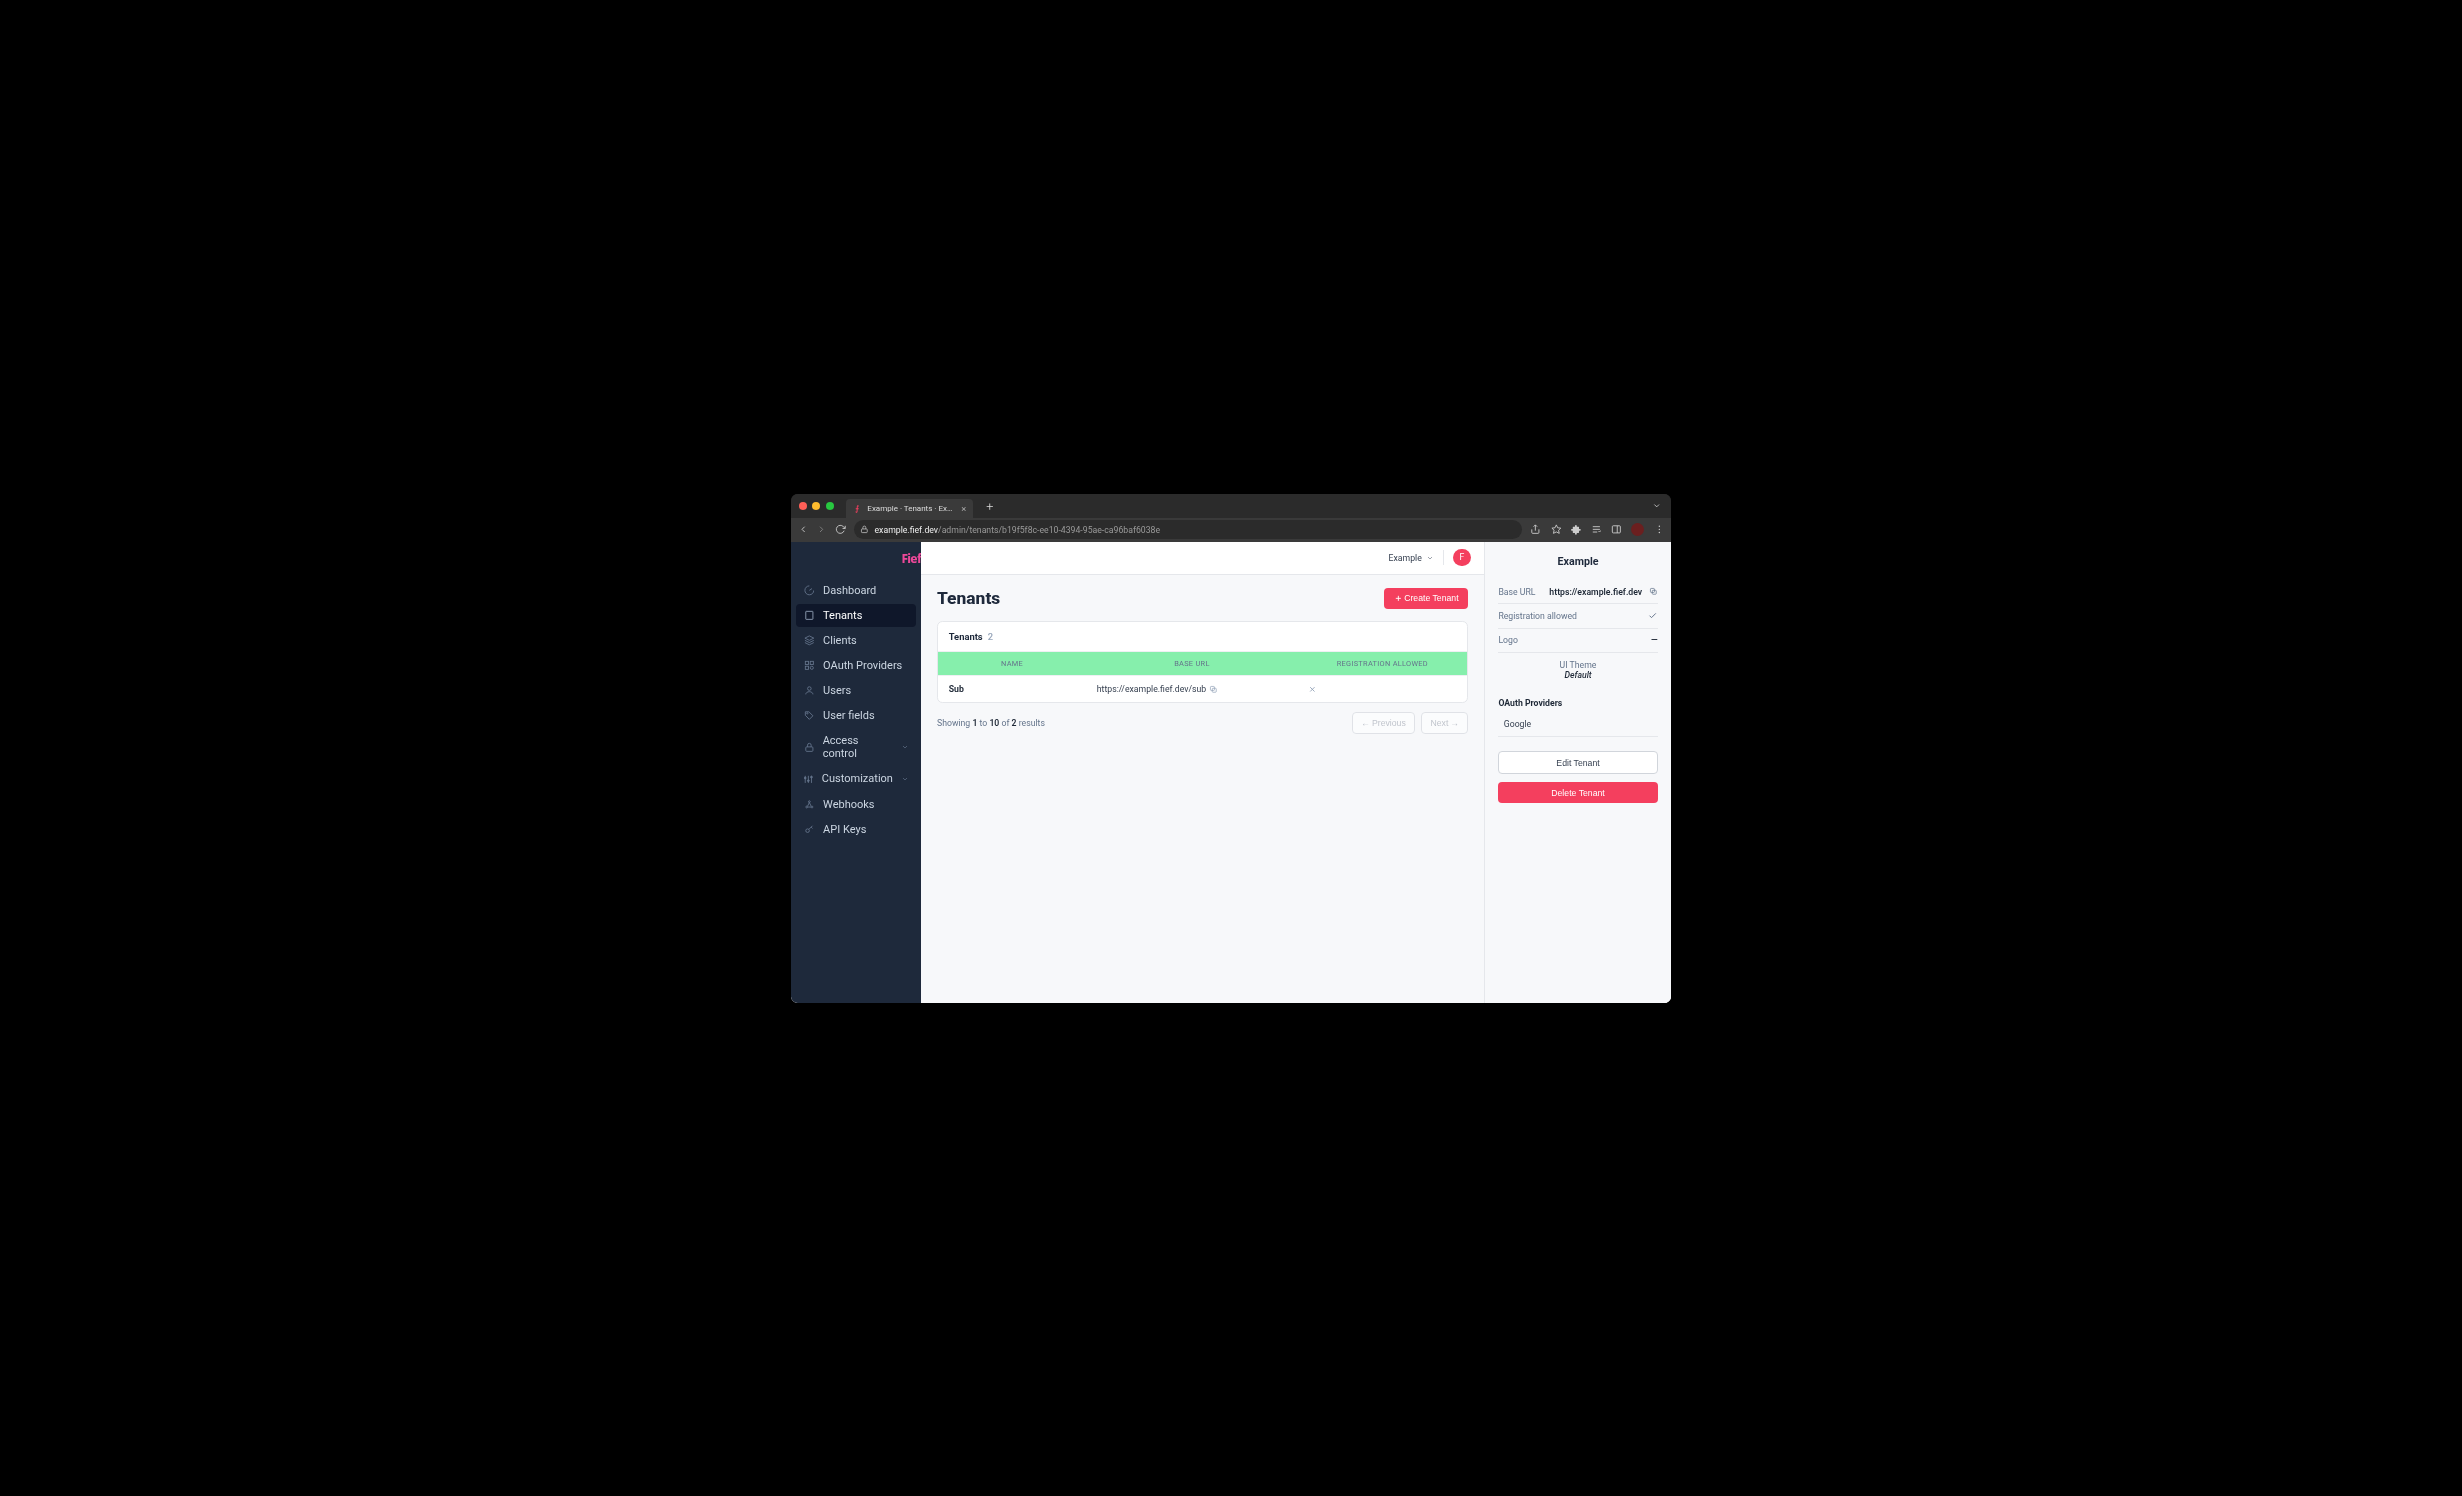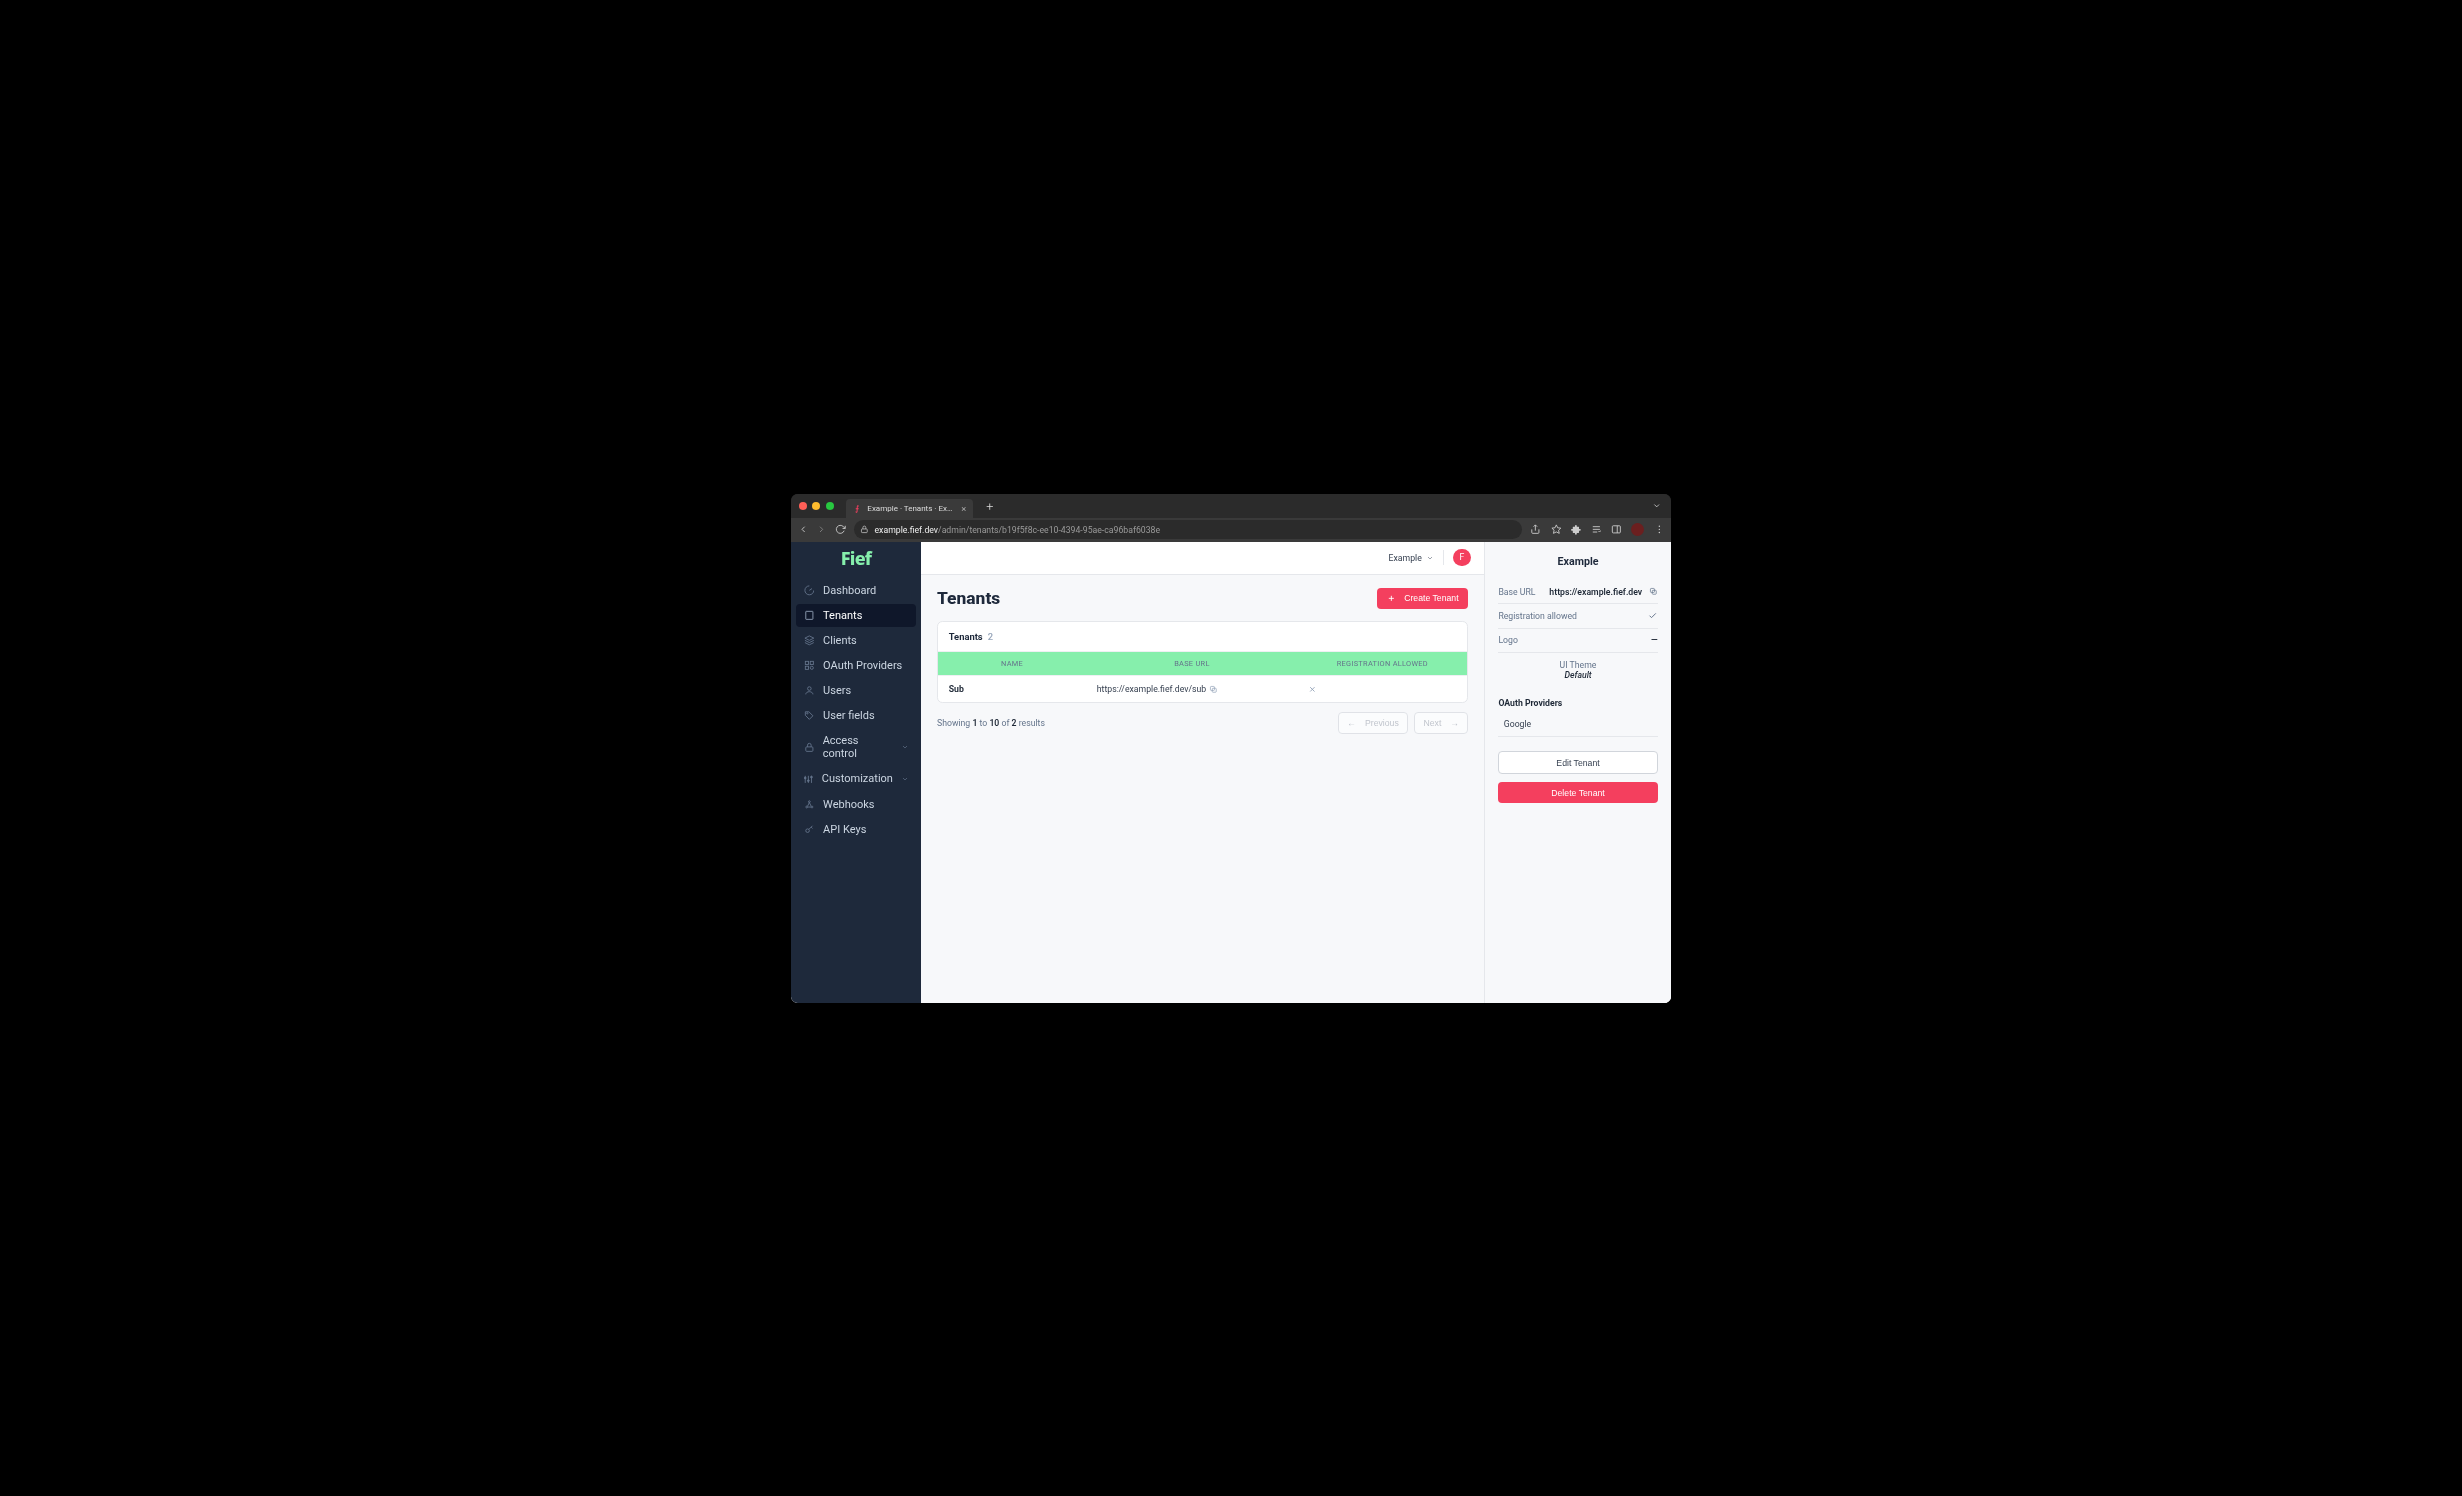--- a/index.html
+++ b/index.html
@@ -83,22 +83,22 @@
 
   .app-viewport {
     flex: 1; display: flex; background: #fff; overflow: hidden;
   }
   .sidebar {
     width: 130px; background: #1e293b; color: #cbd5e1;
     display: flex; flex-direction: column;
     padding-top: 0;
   }
   .brand {
-    height: 33px; display: flex; align-items: center; justify-content: center;
-    color: #86efac; font-weight: 800; font-size: 18px; letter-spacing: -0.7px;
+    height: 33px; display: flex; align-items: center; justify-content: flex-end;
+    color: #ec4899; font-weight: 800; font-size: 12px; letter-spacing: -0.7px;
     font-family: ui-sans-serif, system-ui, sans-serif;
   }
   .navlist { padding: 4px 5.4px; display: flex; flex-direction: column; gap: 1.3px; }
   .nav-item {
     display: flex; align-items: center; gap: 8px;
     padding: 5.4px 6.7px; border-radius: 4px;
     font-size: 11px; color: #cbd5e1; cursor: pointer;
     position: relative;
   }
   .nav-item.active { background: #0f172a; color: #fff; }
@@ -120,21 +120,21 @@
     display: flex; align-items: center; justify-content: center; cursor: pointer;
   }
   .vline { width: 0.7px; height: 14.7px; background: #e5e7eb; }
 
   .page-body { padding: 13.4px 16px; flex: 1; overflow: auto; }
   .page-header { display: flex; align-items: center; justify-content: space-between; margin-bottom: 12px; }
   .page-title { font-size: 17.4px; font-weight: 800; color: #1e293b; }
   .btn {
     border: none; border-radius: 4px; padding: 5.4px 9.4px;
     font-size: 8.7px; font-weight: 500; cursor: pointer;
-    display: inline-flex; align-items: center; gap: 9px;
+    display: inline-flex; align-items: center; gap: 2px;
   }
   .btn.primary { background: #f43f5e; color: #fff; }
   .btn.outline { background: #fff; color: #374151; border: 0.7px solid #d1d5db; }
   .btn:disabled { opacity: .6; cursor: default; }
 
   .card {
     background: #fff; border: 0.7px solid #e5e7eb; border-radius: 5.4px;
     overflow: hidden;
   }
   .card-head { padding: 9.4px 10.7px; font-size: 9.4px; font-weight: 700; color: #1e293b; border-bottom: 0.7px solid #eef0f3; }

